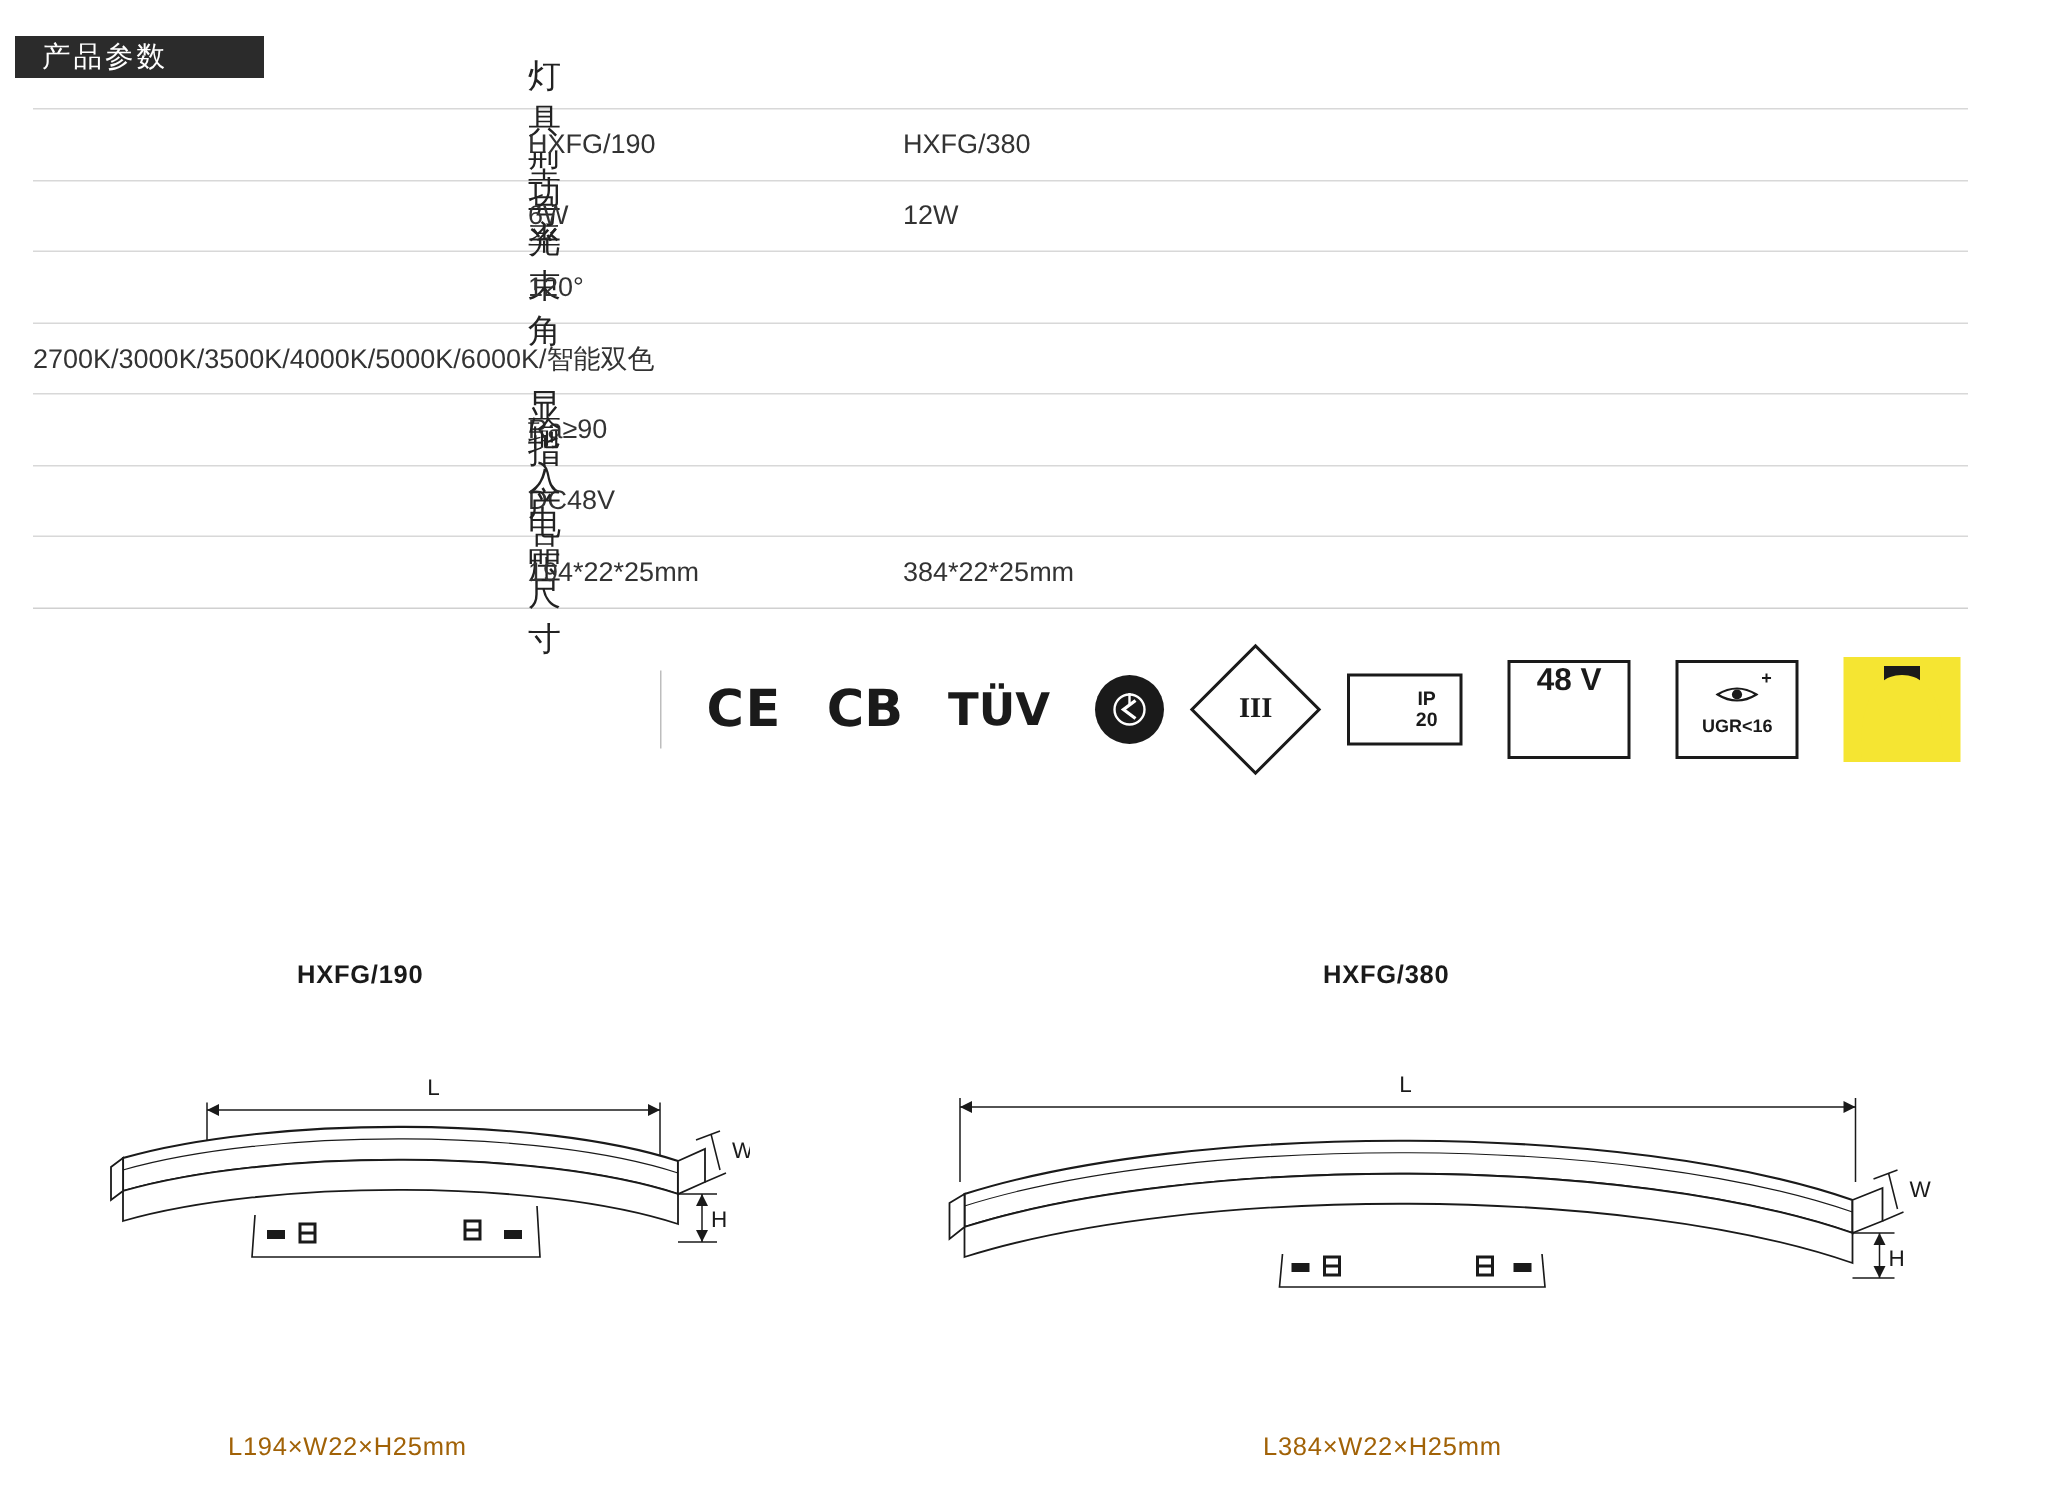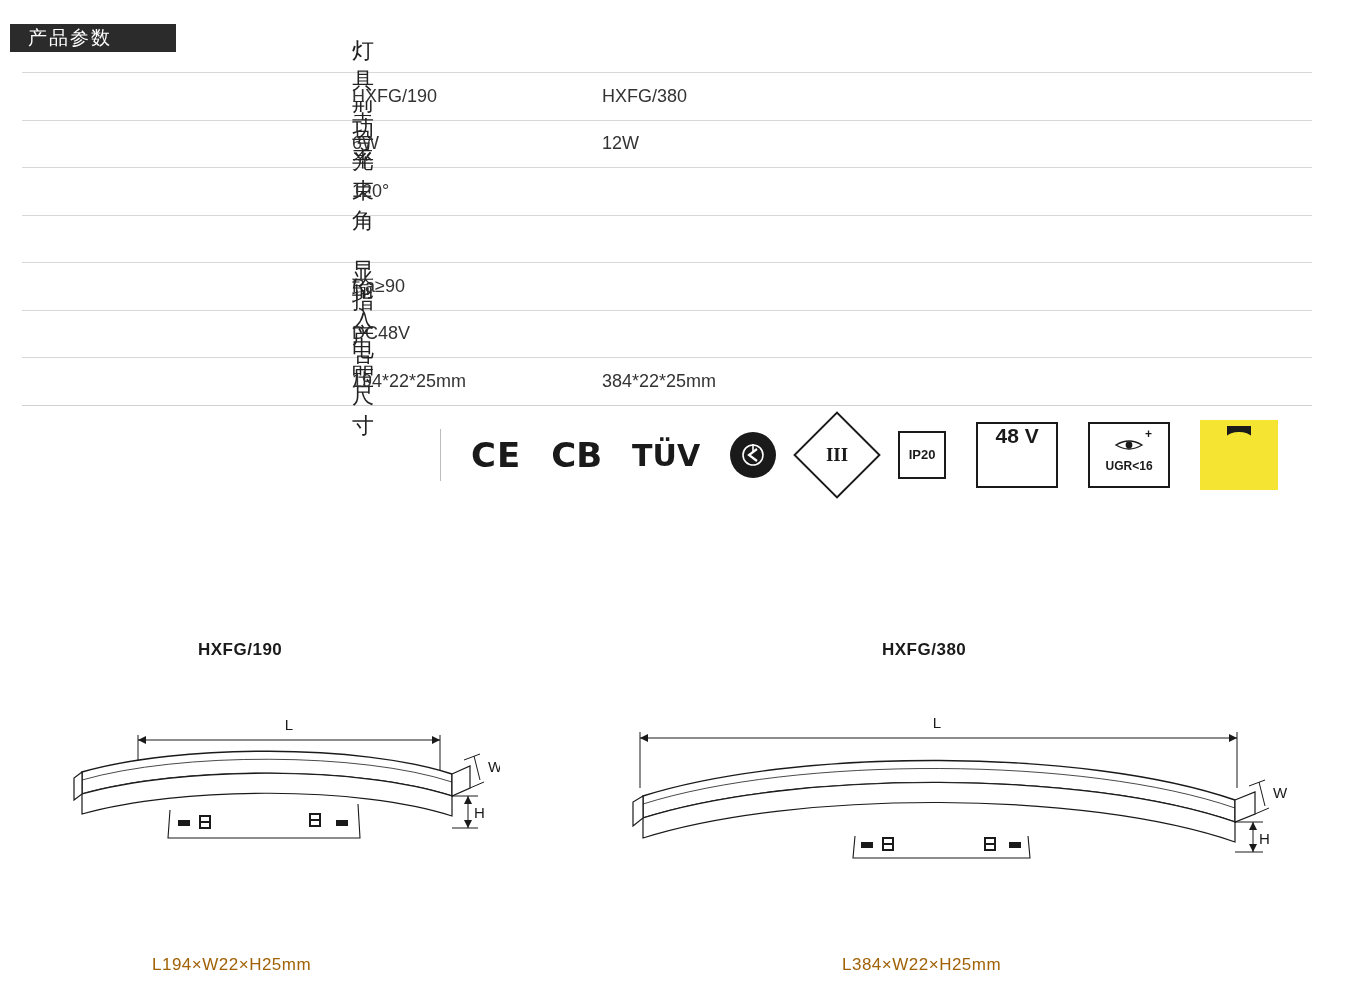--- a/index.html
+++ b/index.html
@@ -70,21 +70,21 @@
   }
   .spec-wide {
     font-size: 18px;
     color: #333;
   }
 
   
   .cert-strip {
     position: absolute;
     left: 440px;
-    top: 420px;
+    top: 438px;
     height: 70px;
     display: flex;
     align-items: center;
     gap: 0px;
   }
   .cert-divider {
     width: 1px;
     height: 52px;
     background: #bdbdbd;
     margin-right: 30px;
@@ -136,25 +136,27 @@
     transform: rotate(-45deg);
     font-size: 19px;
     font-weight: bold;
     font-family: "Liberation Serif", serif;
   }
   .cert-ip {
     width: 44px;
     height: 44px;
     border: 2px solid #1a1a1a;
     display: flex;
+    flex-direction: column;
     align-items: center;
     justify-content: center;
     font-size: 13px;
     font-weight: bold;
     line-height: 1.05;
+    padding-left: 29px;
   }
   .cert-volt {
     width: 78px;
     height: 62px;
     border: 2px solid #1a1a1a;
     display: flex;
     justify-content: center;
     font-size: 21px;
     font-weight: bold;
   }
@@ -238,20 +240,21 @@
     <div class="spec-v1">6W</div>
     <div class="spec-v2">12W</div>
   </div>
 
   <div class="spec-row">
     <div class="spec-label">光束角</div>
     <div class="spec-wide">120°</div>
   </div>
 
   <div class="spec-row">
+    <div class="spec-wide">2700K/3000K/3500K/4000K/5000K/6000K/智能双色</div>
   </div>
 
   <div class="spec-row">
     <div class="spec-label">显指</div>
     <div class="spec-wide">Ra≥90</div>
   </div>
 
   <div class="spec-row">
     <div class="spec-label">输入电压</div>
     <div class="spec-wide">DC48V</div>

